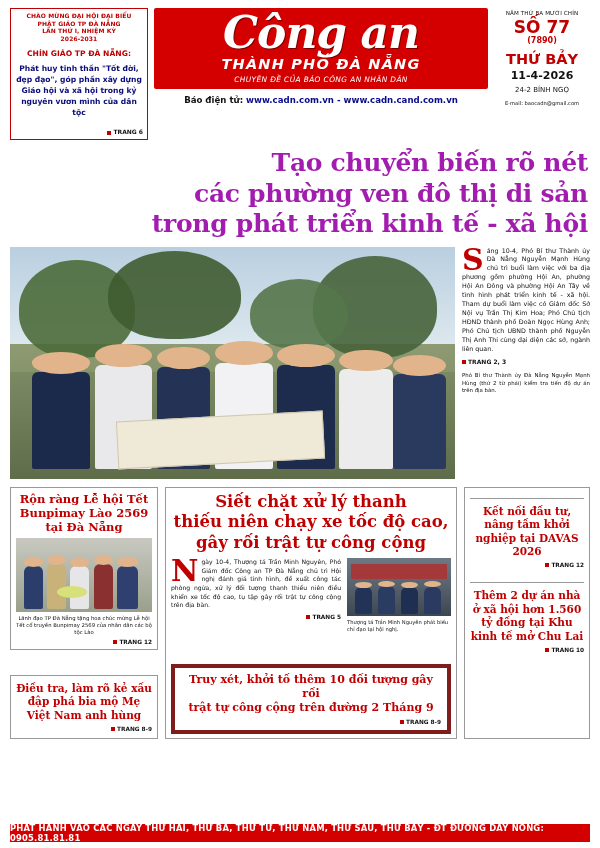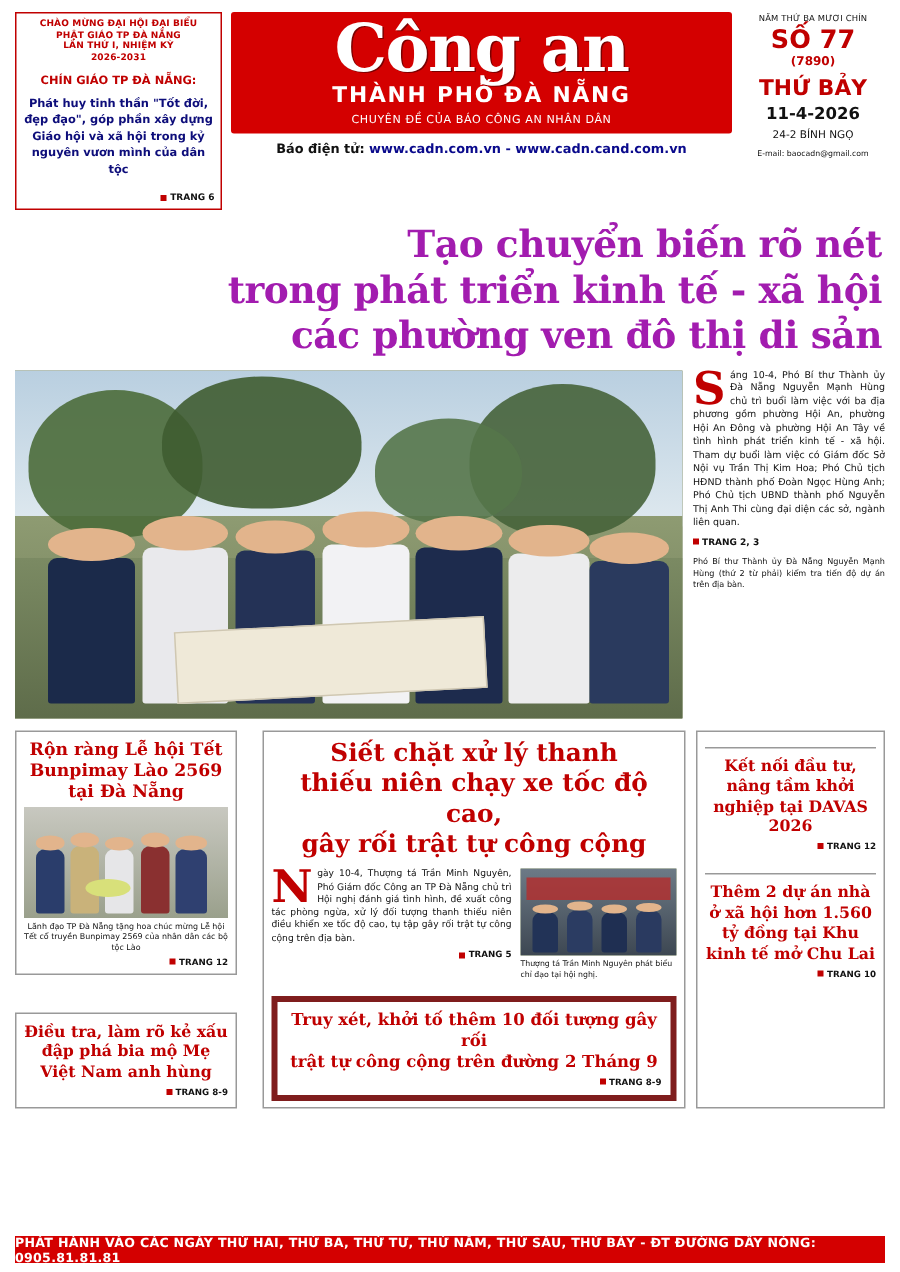--- a/index.html
+++ b/index.html
@@ -59,20 +59,21 @@
     flex:1;
     display:flex;flex-direction:column;align-items:center;
   }
   .logo-box{
     width:100%;
     background:#d40000;
     border-radius:2px;
     text-align:center;
     padding:3px 0 4px 0;
     box-sizing:border-box;
+    font-style:italic;
   }
   .logo-title{
     font-family:"DejaVu Serif", serif;
     font-weight:bold;
     color:#ffffff;
     font-size:44px;
     line-height:0.98;
     letter-spacing:-1px;
     text-shadow:1px 1px 0 #7a0000;
   }
@@ -172,21 +173,21 @@
   }
 
   
   .grid{
     display:flex;
     gap:7px;
     margin-top:8px;
     height:252px;
   }
   .col-left{width:148px;display:flex;flex-direction:column;gap:19px;}
-  .col-mid{flex:1;display:flex;flex-direction:column;margin-left:10px;}
+  .col-mid{flex:1;display:flex;flex-direction:column;}
   .col-right{width:126px;display:flex;flex-direction:column;}
 
   .boxed{
     border:1px solid #999;
     box-sizing:border-box;
     padding:4px 5px;
   }
   .red-head{
     color:#c00000;
     font-family:"DejaVu Serif", serif;
@@ -295,22 +296,22 @@
       <div class="sonum">(7890)</div>
       <div class="day">THỨ BẢY</div>
       <div class="date">11-4-2026</div>
       <div class="lunar">24-2 BÍNH NGỌ</div>
       <div class="mail">E-mail: baocadn@gmail.com</div>
     </div>
   </div>
 
   <div class="headline">
     <div>Tạo chuyển biến rõ nét</div>
+    <div>các phường ven đô thị di sản</div>
     <div>trong phát triển kinh tế - xã hội</div>
-    <div>các phường ven đô thị di sản</div>
   </div>
 
   <div class="lead">
     <div class="lead-photo">
       <div class="scene">
         <div class="sky"></div>
         <div class="ground"></div>
         <div class="tree" style="left:2%;top:6%;width:26%;height:42%;"></div>
         <div class="tree" style="left:22%;top:2%;width:30%;height:38%;background:#3f5c31;"></div>
         <div class="tree" style="right:4%;top:4%;width:28%;height:44%;background:#46633a;"></div>

